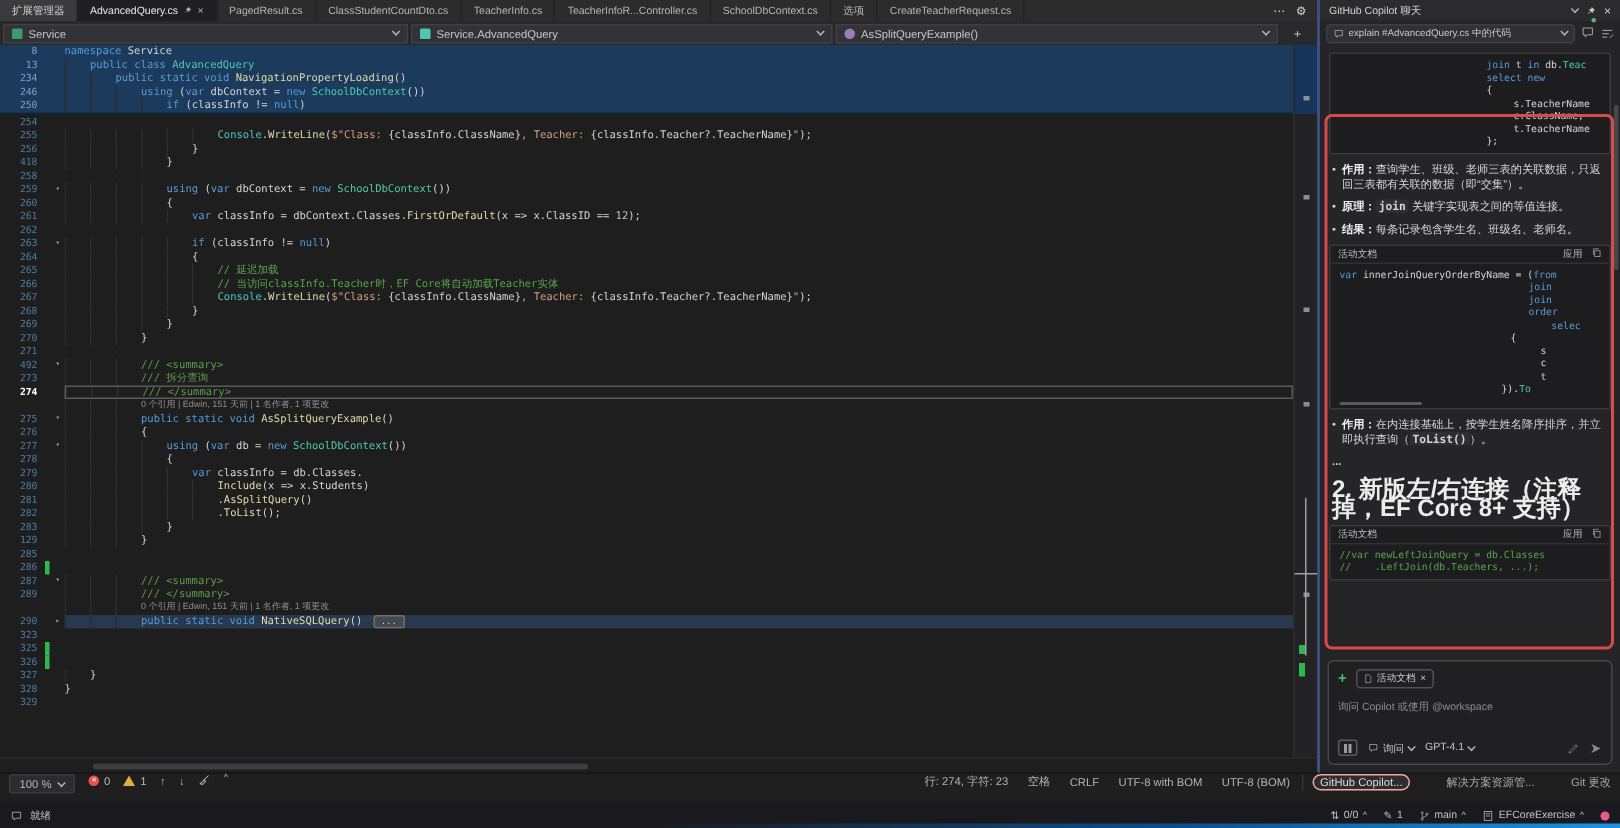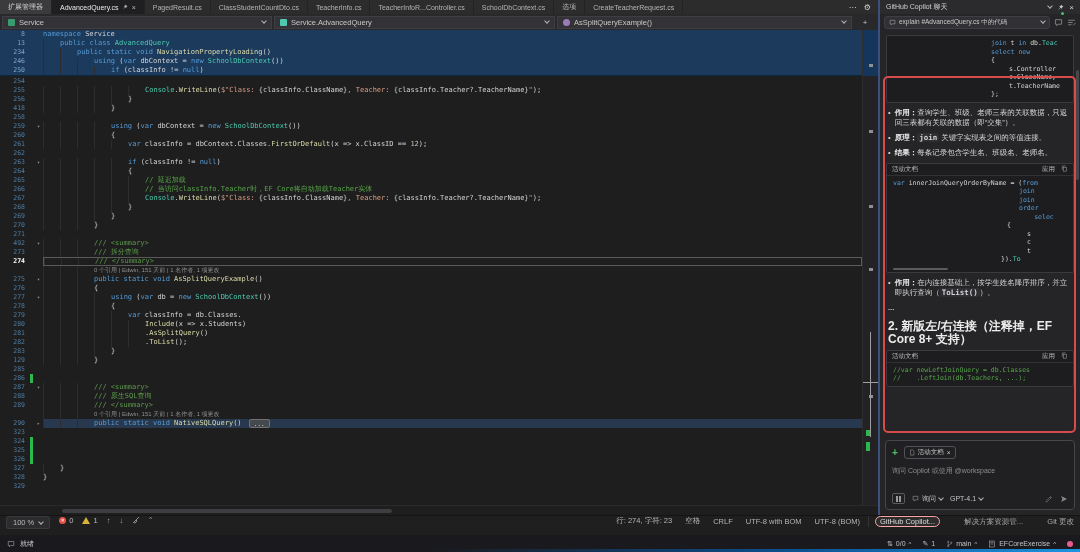--- a/index.html
+++ b/index.html
@@ -76,21 +76,21 @@
 .cb-head{height:12px;display:flex;align-items:center;padding:0 5px;font-size:6.5px;color:#bdbdbd;border-bottom:1px solid #313134;gap:6px}
 .cb-head .apply{margin-left:auto}
 .cb-code{padding:3px 4px;font-family:"DejaVu Sans Mono",monospace;font-size:6.5px;line-height:8.5px;color:#d4d4d4;overflow:hidden}
 .cline{white-space:pre}
 .hthumb2{height:2px;width:55px;background:#5a5a5f;margin:1px 0 2px 6px;border-radius:1px}
 .bullet{display:flex;gap:4px;font-size:7.5px;line-height:10px;color:#d6d6d6;margin:5px 2px}
 .bullet .dot{flex:none}
 .bl-b{font-weight:bold;color:#efefef}
 .bl-code{font-family:"DejaVu Sans Mono",monospace;background:#2e2e33;border-radius:2px;padding:0 2px;font-weight:bold}
 .ell{font-size:7.5px;color:#d0d0d0;margin:5px 2px;font-weight:bold}
-.h2{font-size:12px;font-weight:bold;color:#ececec;line-height:13px;margin:8px 2px 4px}
+.h2{font-size:16px;font-weight:bold;color:#ececec;line-height:13px;margin:8px 2px 4px}
 #red-box{position:absolute;left:3px;right:4px;top:46px;height:357px;border:2px solid #d84b4b;border-radius:5px;pointer-events:none}
 #cp-scroll{position:absolute;right:1px;top:40px;width:3px;height:110px;background:#47474c;border-radius:2px}
 #cp-input{position:absolute;left:5px;right:5px;bottom:5px;height:70px;background:#202022;border:1px solid #46464c;border-radius:4px;padding:5px 6px;display:flex;flex-direction:column}
 .ci-row1{display:flex;align-items:center;gap:6px}
 .plus{color:#4fbf6b;font-size:10px;font-weight:bold;line-height:10px}
 .chip{display:flex;align-items:center;gap:3px;border:1px solid #51515a;border-radius:3px;padding:1px 4px;font-size:6.5px;color:#c8c8c8}
 .ci-ph{margin-top:7px;font-size:7px;color:#8d8d92}
 .ci-row3{margin-top:auto;display:flex;align-items:center;gap:7px;font-size:7px;color:#c5c5c5}
 .colbox{width:13px;height:11px;border:1px solid #5a5a60;border-radius:2px;display:flex;align-items:center;justify-content:center;gap:1px}
 .colbox i{width:2px;height:6px;background:#9a9a9a;display:block}
@@ -402,52 +402,40 @@
           <span class="fold"></span>
           <div class="lbody"></div>
         </div>
         <div class="crow">
           <span class="num">287</span>
           <span class="chgm"></span>
           <span class="fold">▾</span>
           <div class="lbody"><span class="ind"></span><span class="ind"></span><span class="ind"></span><span class="tk-d">/// &lt;summary&gt;</span></div>
         </div>
         <div class="crow">
-          <span class="num">288</span>
-          <span class="chgm"></span>
-          <span class="fold"></span>
-          <div class="lbody"><span class="ind"></span><span class="ind"></span><span class="ind"></span><span class="tk-d">/// 原生SQL查询</span></div>
-        </div>
-        <div class="crow">
           <span class="num">289</span>
           <span class="chgm"></span>
           <span class="fold"></span>
           <div class="lbody"><span class="ind"></span><span class="ind"></span><span class="ind"></span><span class="tk-d">/// &lt;/summary&gt;</span></div>
         </div>
         <div class="crow">
           <span class="num"></span>
           <span class="chgm"></span>
           <span class="fold"></span>
           <div class="lbody"><span class="ind"></span><span class="ind"></span><span class="ind"></span><span class="lens">0 个引用 | Edwin, 151 天前 | 1 名作者, 1 项更改</span></div>
         </div>
         <div class="crow hl">
           <span class="num">290</span>
           <span class="chgm"></span>
           <span class="fold">▸</span>
           <div class="lbody"><span class="ind"></span><span class="ind"></span><span class="ind"></span><span class="tk-k">public</span><span class="tk-p"> </span><span class="tk-k">static</span><span class="tk-p"> </span><span class="tk-k">void</span><span class="tk-p"> </span><span class="tk-m">NativeSQLQuery</span><span class="tk-p">() </span><span class="tk-box">...</span></div>
         </div>
         <div class="crow">
           <span class="num">323</span>
           <span class="chgm"></span>
-          <span class="fold"></span>
-          <div class="lbody"></div>
-        </div>
-        <div class="crow">
-          <span class="num">324</span>
-          <span class="chgm on"></span>
           <span class="fold"></span>
           <div class="lbody"></div>
         </div>
         <div class="crow">
           <span class="num">325</span>
           <span class="chgm on"></span>
           <span class="fold"></span>
           <div class="lbody"></div>
         </div>
         <div class="crow">
@@ -600,21 +588,21 @@
           <path d="M2 4h12M2 8h8M2 12h6M11 13l4-4"></path>
         </svg>
     </div>
     <div id="cp-content">
       <div id="cp-blocks">
           <div class="cblock">
             <div class="cb-code">
               <div class="cline" style="padding-left: 100px;"><span class="tk-k">join</span><span class="tk-p"> t </span><span class="tk-k">in</span><span class="tk-p"> db.</span><span class="tk-t">Teac</span></div>
               <div class="cline" style="padding-left: 100px;"><span class="tk-k">select</span><span class="tk-p"> </span><span class="tk-k">new</span></div>
               <div class="cline" style="padding-left: 100px;"><span class="tk-p">{</span></div>
-              <div class="cline" style="padding-left: 118px;"><span class="tk-p">s.Controller</span></div>
+              <div class="cline" style="padding-left: 118px;"><span class="tk-p">s.TeacherName</span></div>
               <div class="cline" style="padding-left: 118px;"><span class="tk-p">c.ClassName,</span></div>
               <div class="cline" style="padding-left: 118px;"><span class="tk-p">t.TeacherName</span></div>
               <div class="cline" style="padding-left: 100px;"><span class="tk-p">};</span></div>
             </div>
           </div>
           <div class="bullet">
             <span class="dot">•</span>
             <span><span class="bl-b">作用：</span><span>查询学生、班级、老师三表的关联数据，只返回三表都有关联的数据（即“交集”）。</span></span>
           </div>
           <div class="bullet">

